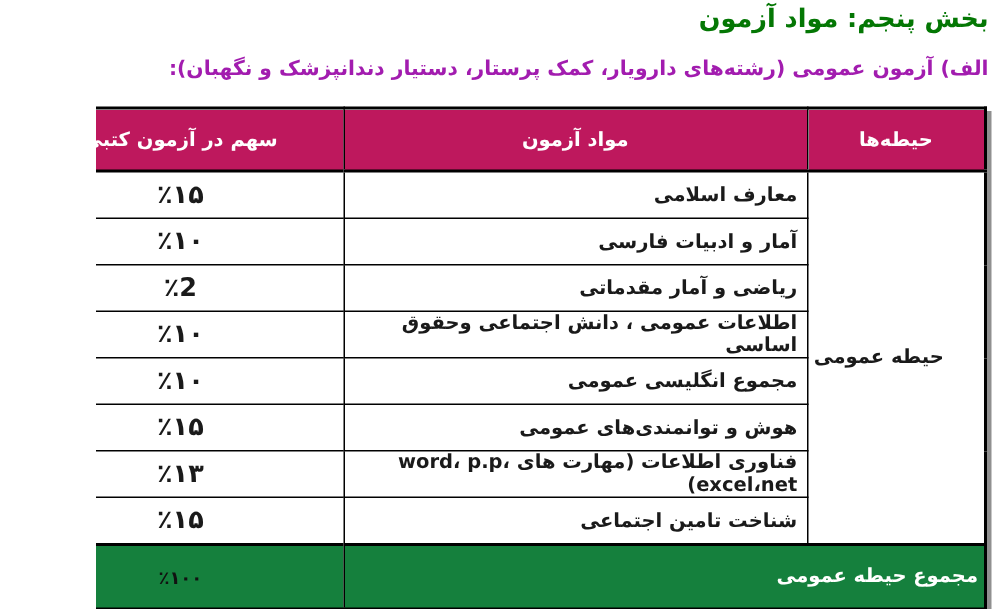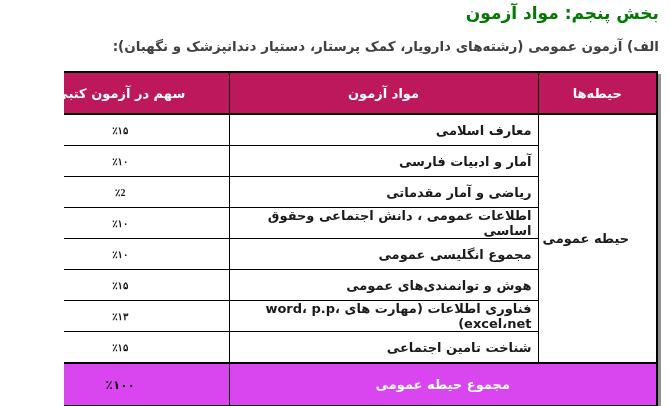--- a/index.html
+++ b/index.html
@@ -24,21 +24,21 @@
     font-weight: bold;
     color: #047704;
     white-space: nowrap;
   }
   .page-subtitle {
     position: absolute;
     top: 38px;
     right: 11px;
     font-size: 13.5px;
     font-weight: bold;
-    color: #404040;
+    color: #a21caf;
     white-space: nowrap;
     text-align: right;
   }
   table.exam-table {
     position: absolute;
     top: 71px;
     right: 12px;
     width: 646px;
     border-collapse: collapse;
     table-layout: fixed;
@@ -65,39 +65,37 @@
     border-bottom: 2px solid #000000;
   }
   .exam-table td.material-cell {
     text-align: right;
     font-size: 13px;
     height: 30px;
     padding-right: 6px;
   }
   .exam-table td.share-cell {
     text-align: center;
-    font-size: 10px;
+    font-size: 17px;
     height: 30px;
     direction: ltr;
-    font-family: Liberation Serif, serif;
   }
   .exam-table td.domain-group-cell {
     text-align: left;
     vertical-align: middle;
     font-size: 13px;
     background: #ffffff;
   }
   .exam-table tr.footer-row td {
-    background: #d946ef;
+    background: #15803d;
     height: 41px;
     border-top: 2px solid #000000;
   }
   .exam-table td.footer-label-cell {
     color: #ffffff;
-    text-align: center;
     font-size: 13px;
   }
   .exam-table td.footer-share-cell {
     color: #111111;
     text-align: center;
     font-size: 12px;
     direction: ltr;
   }
 </style>
 </head>

